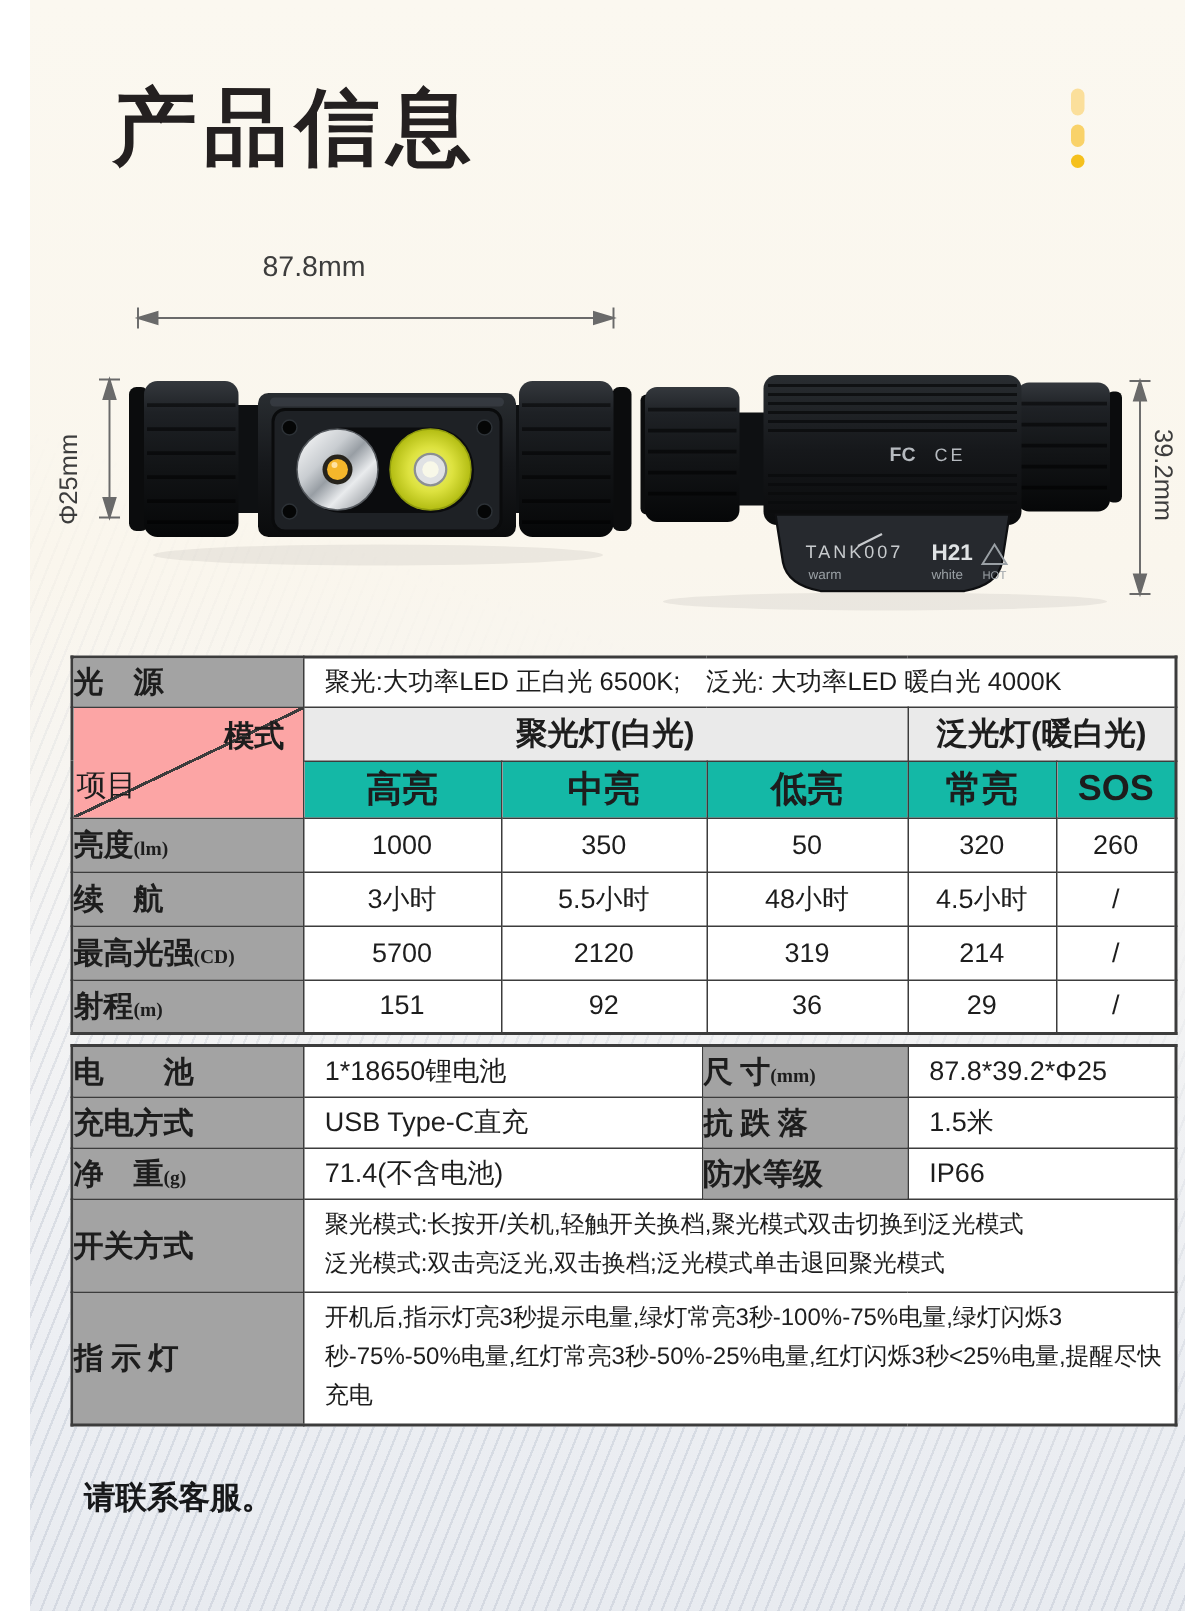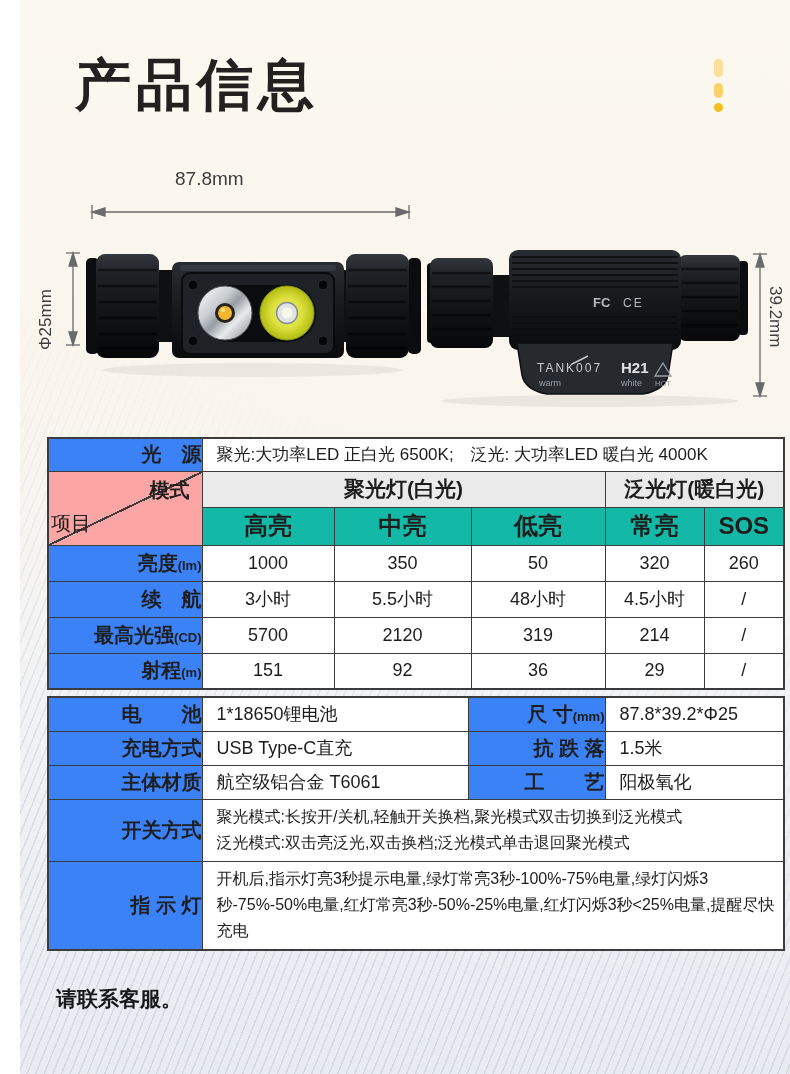--- a/index.html
+++ b/index.html
@@ -24,21 +24,21 @@
   .dim-dia{left:16px;top:258px;height:92px;}
   .dim-height{left:745px;top:286px;height:92px;}
   .dimsvg{position:absolute;}
   .figsvg{position:absolute;}
   .tables{position:absolute;left:27px;top:437px;width:736px;}
   table{border-collapse:collapse;table-layout:fixed;width:736px;background:#ffffff;}
   table,td{border:1.5px solid #3c3c3c;}
   table{border-width:2px;}
   td{padding:0;color:#1d1d1d;overflow:hidden;}
   .t-b{margin-top:6px;}
-  .lab{background:#3b82f6;font-weight:bold;font-size:20px;text-align:right;}
+  .lab{background:#a3a3a3;font-weight:bold;font-size:20px;text-align:left;font-family:Liberation Serif, serif;}
   .unit{font-size:13px;font-weight:bold;}
   .grp{background:#eaeaea;font-weight:bold;font-size:21px;text-align:center;}
   .mode{background:#14b8a6;font-weight:bold;font-size:24px;text-align:center;}
   .val{font-size:18px;text-align:center;}
   .lval{font-size:17px;text-align:left;padding-left:14px;}
   .dval{font-size:18px;text-align:left;padding-left:14px;}
   .multi{font-size:16px;line-height:26px;text-align:left;padding:4px 8px 5px 14px;}
   .diagcell{position:relative;background:#fca5a5;}
   .diagline{position:absolute;inset:0;
     background:linear-gradient(to bottom right,transparent calc(50% - 1px),#3c3c3c calc(50% - 1px),#3c3c3c calc(50% + 1px),transparent calc(50% + 1px));}
@@ -294,24 +294,24 @@
         <td class="lab"><span>尺 寸</span><span class="unit">(mm)</span></td>
         <td class="dval">87.8*39.2*Φ25</td>
       </tr>
       <tr style="height:34px">
         <td class="lab"><span>充电方式</span></td>
         <td class="dval">USB Type-C直充</td>
         <td class="lab"><span>抗 跌 落</span></td>
         <td class="dval">1.5米</td>
       </tr>
       <tr style="height:34px">
-        <td class="lab"><span>主体材质</span></td>
-        <td class="dval">航空级铝合金 T6061</td>
-        <td class="lab"><span>工　　艺</span></td>
-        <td class="dval">阳极氧化</td>
+        <td class="lab"><span>净　重</span><span class="unit">(g)</span></td>
+        <td class="dval">71.4(不含电池)</td>
+        <td class="lab"><span>防水等级</span></td>
+        <td class="dval">IP66</td>
       </tr>
       <tr style="height:58px">
         <td class="lab">开关方式</td>
         <td class="multi" colspan="3">
           <div>聚光模式:长按开/关机,轻触开关换档,聚光模式双击切换到泛光模式</div>
           <div>泛光模式:双击亮泛光,双击换档;泛光模式单击退回聚光模式</div>
         </td>
       </tr>
       <tr style="height:84px">
         <td class="lab">指 示 灯</td>

